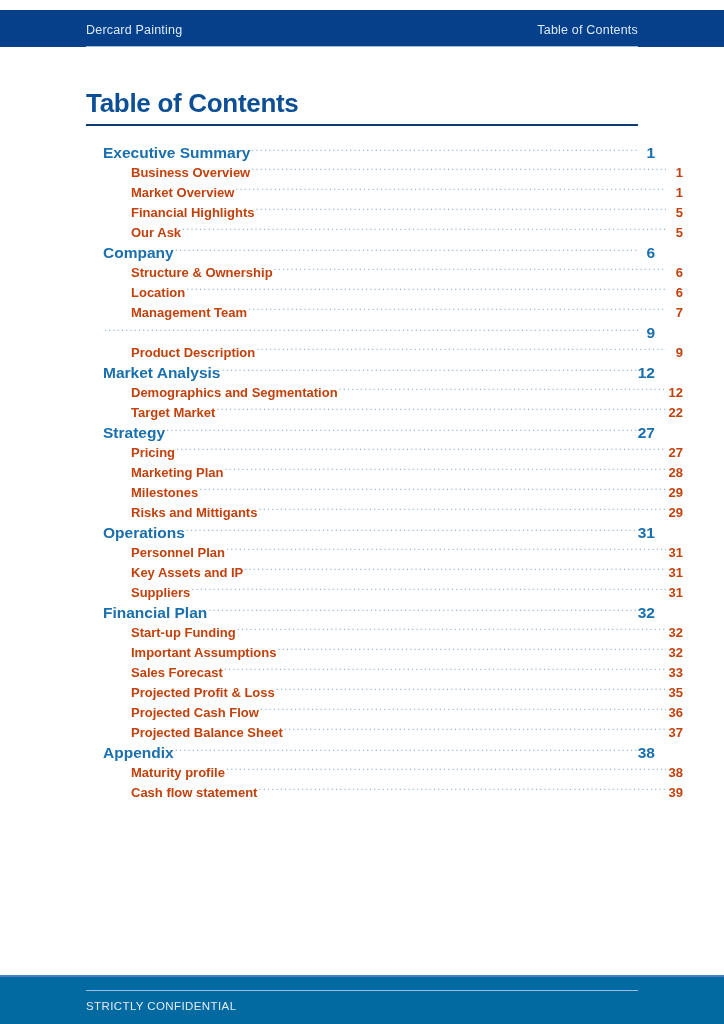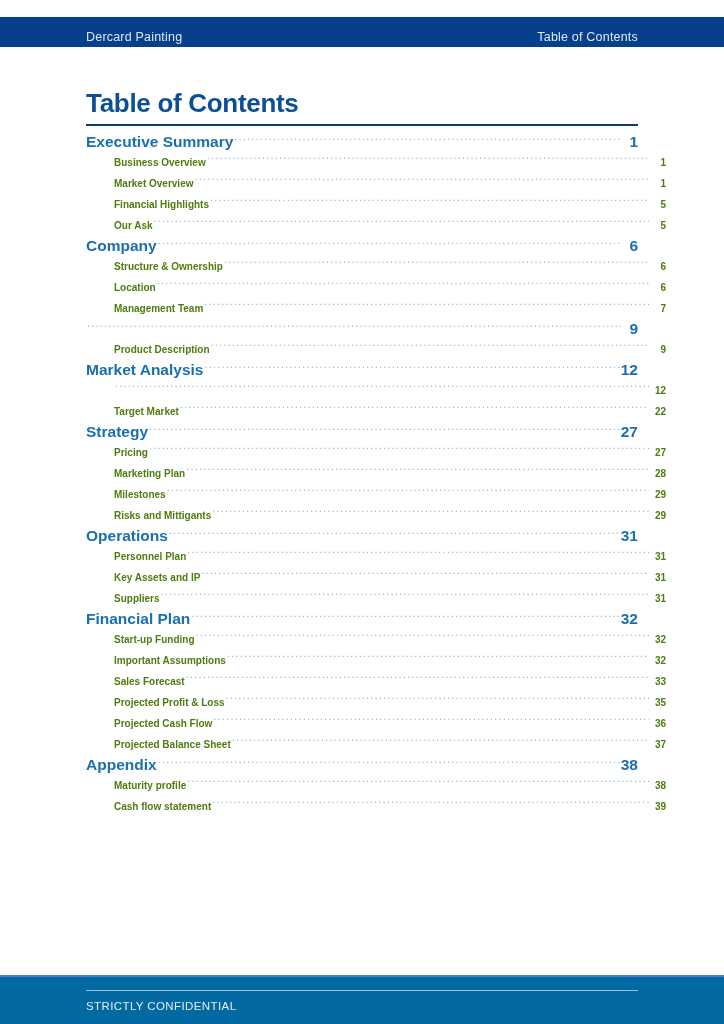--- a/index.html
+++ b/index.html
@@ -11,21 +11,21 @@
     height: 1024px;
     background: #ffffff;
     font-family: "Liberation Sans", sans-serif;
     overflow: hidden;
     position: relative;
   }
 
   
   .header-band {
     position: absolute;
-    top: 17px;
+    top: 10px;
     left: 0;
     width: 724px;
     height: 47px;
     background: #06408a;
     border-bottom: 2px solid #fca5a5;
     box-sizing: border-box;
   }
   .header-inner {
     position: absolute;
     left: 86px;
@@ -72,21 +72,21 @@
   .title-rule {
     width: 552px;
     height: 2px;
     background: #0b3c72;
     margin-bottom: 6px;
   }
 
   
   .toc-list {
     list-style: none;
-    margin: 0;
+    margin: 17px;
     padding: 0;
   }
   .toc-row {
     display: flex;
     align-items: baseline;
     width: 552px;
     line-height: 20px;
     white-space: nowrap;
   }
   .toc-row .label {
@@ -126,22 +126,22 @@
     font-size: 15.5px;
     color: #1a6fae;
   }
   .level-1 .dots { height: 15px; }
 
   .level-2 {
     padding-left: 28px;
   }
   .level-2 .label,
   .level-2 .page-no {
-    font-size: 10px;
-    color: #4d7c0f;
+    font-size: 13px;
+    color: #c2410c;
   }
 
   
   .footer-band {
     position: absolute;
     left: 0;
     top: 975px;
     width: 724px;
     height: 49px;
     background: #0369a1;
@@ -232,20 +232,21 @@
           <span class="label">Product Description</span>
           <span class="dots"></span>
           <span class="page-no">9</span>
         </li>
         <li class="toc-row level-1">
           <span class="label">Market Analysis</span>
           <span class="dots"></span>
           <span class="page-no">12</span>
         </li>
         <li class="toc-row level-2">
+          <span class="label">Demographics and Segmentation</span>
           <span class="dots"></span>
           <span class="page-no">12</span>
         </li>
         <li class="toc-row level-2">
           <span class="label">Target Market</span>
           <span class="dots"></span>
           <span class="page-no">22</span>
         </li>
         <li class="toc-row level-1">
           <span class="label">Strategy</span>

